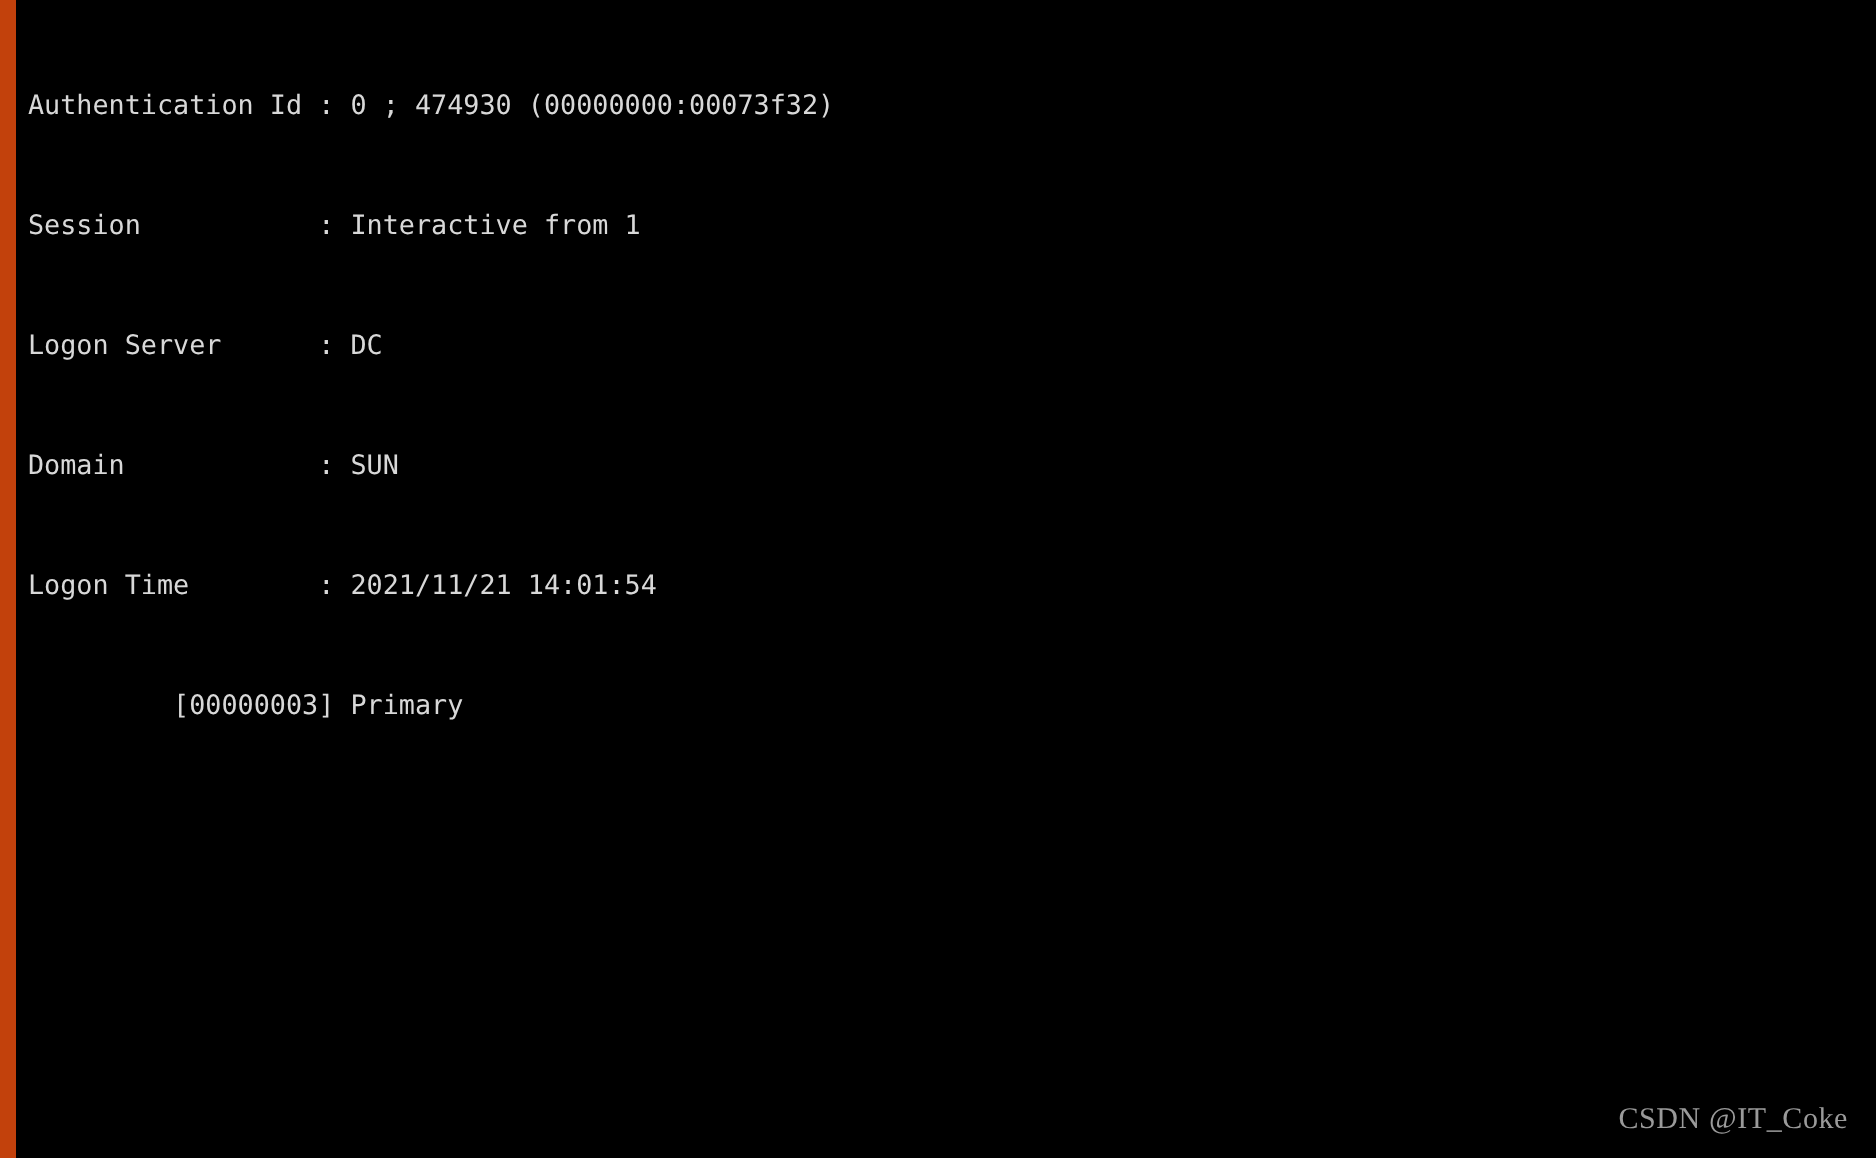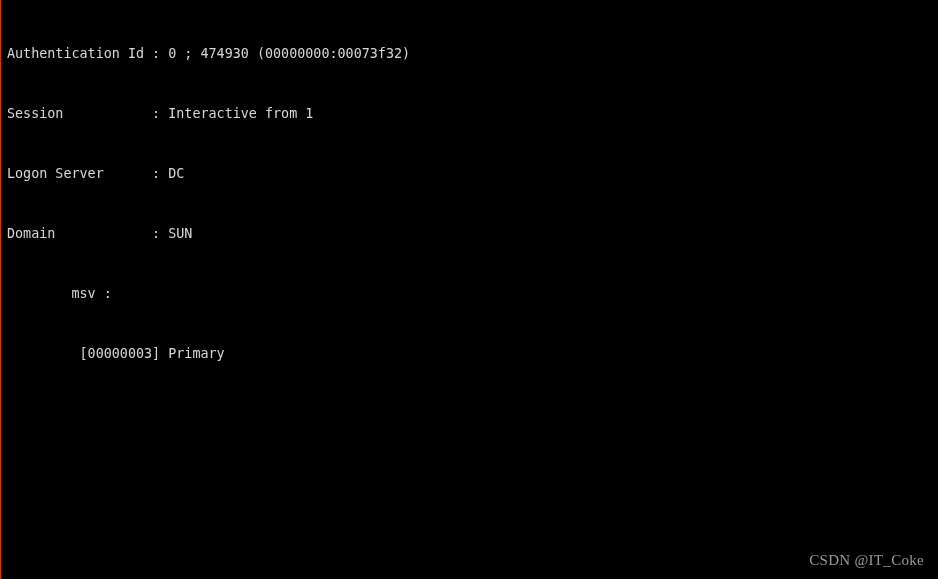--- a/index.html
+++ b/index.html
@@ -13,21 +13,21 @@
     height: 579px;
     overflow: hidden;
     font-family: "DejaVu Sans Mono", "Liberation Mono", monospace;
   }
   .terminal {
     position: relative;
     width: 938px;
     height: 579px;
     background: #000000;
     box-sizing: border-box;
-    border-left: 1px solid #c2410c;
+    border-left: 8px solid #c2410c;
     overflow: hidden;
   }
   .console {
     position: absolute;
     top: 0;
     left: 0;
     padding: 4px 0 0 6px;
     font-family: "DejaVu Sans Mono", "Liberation Mono", monospace;
     font-size: 13.4px;
     line-height: 20px;
@@ -54,21 +54,21 @@
 </head>
 <body>
 
 <div class="terminal">
 
   <div class="console">
     <div class="line">Authentication Id : 0 ; 474930 (00000000:00073f32)</div>
     <div class="line">Session           : Interactive from 1</div>
     <div class="line">Logon Server      : DC</div>
     <div class="line">Domain            : SUN</div>
-    <div class="line">        msv :</div>
+    <div class="line">Logon Time        : 2021/11/21 14:01:54</div>
     <div class="line">         [00000003] Primary</div>
     
     
     
     
     
     
     
     
     

